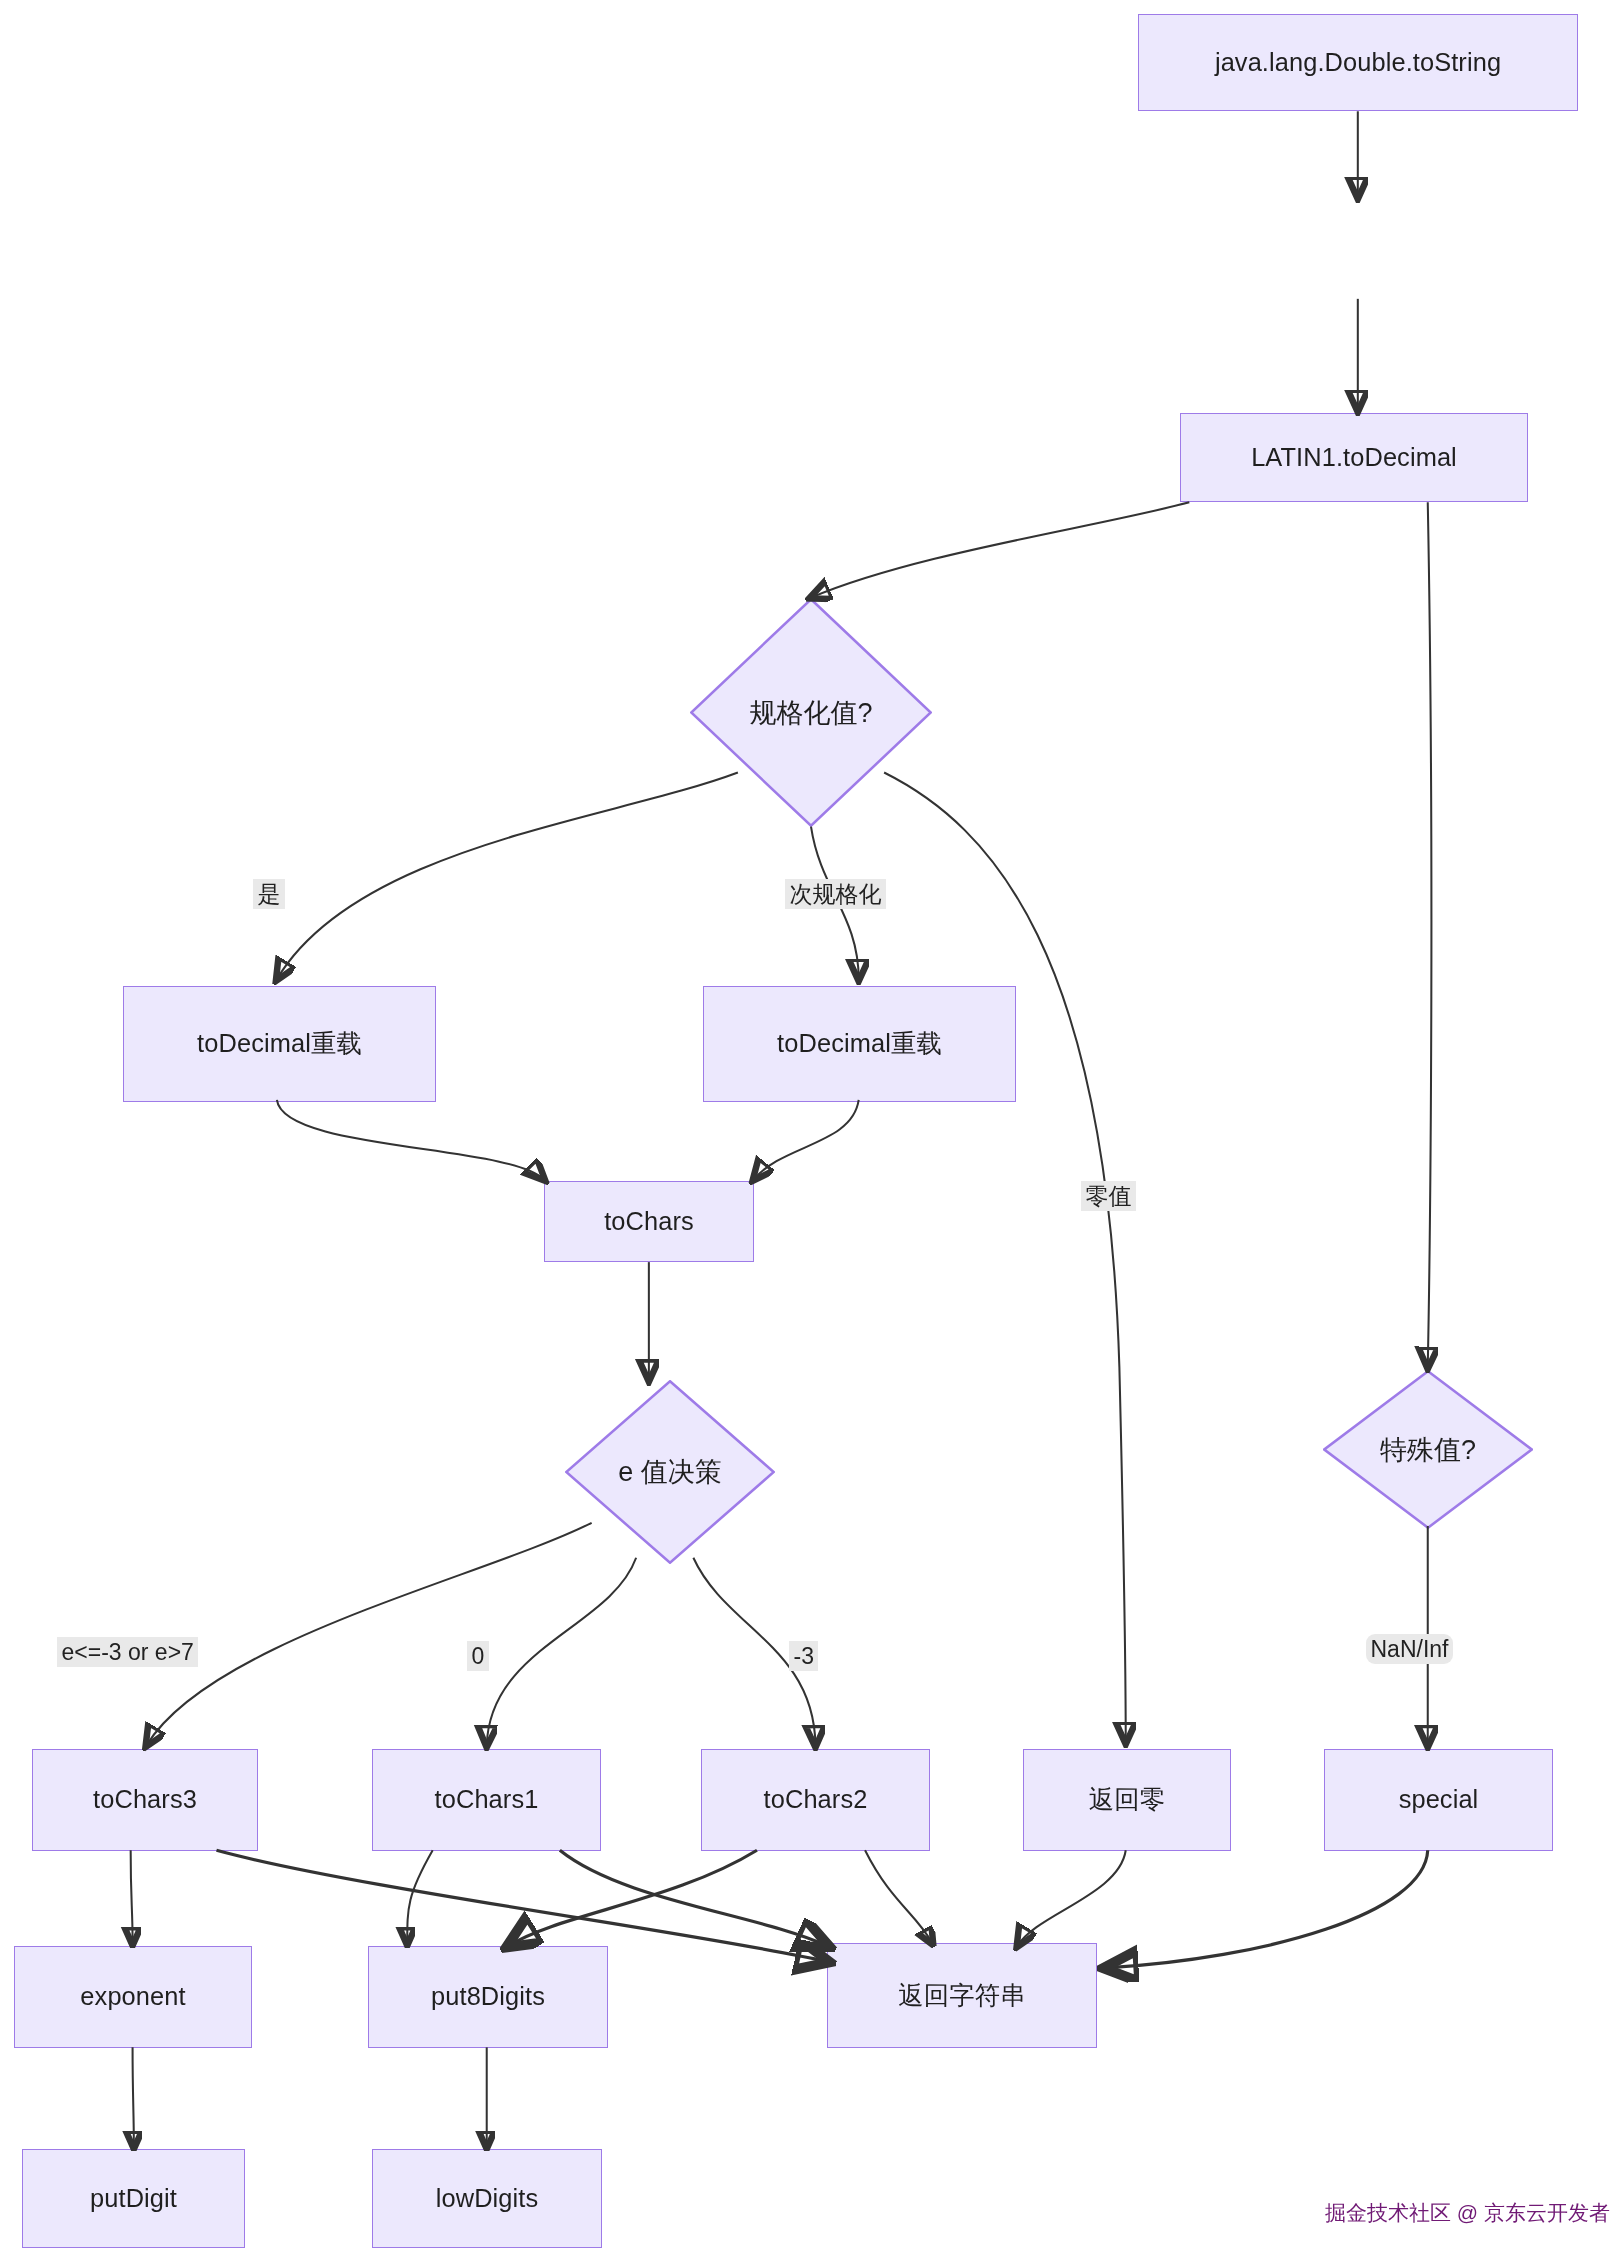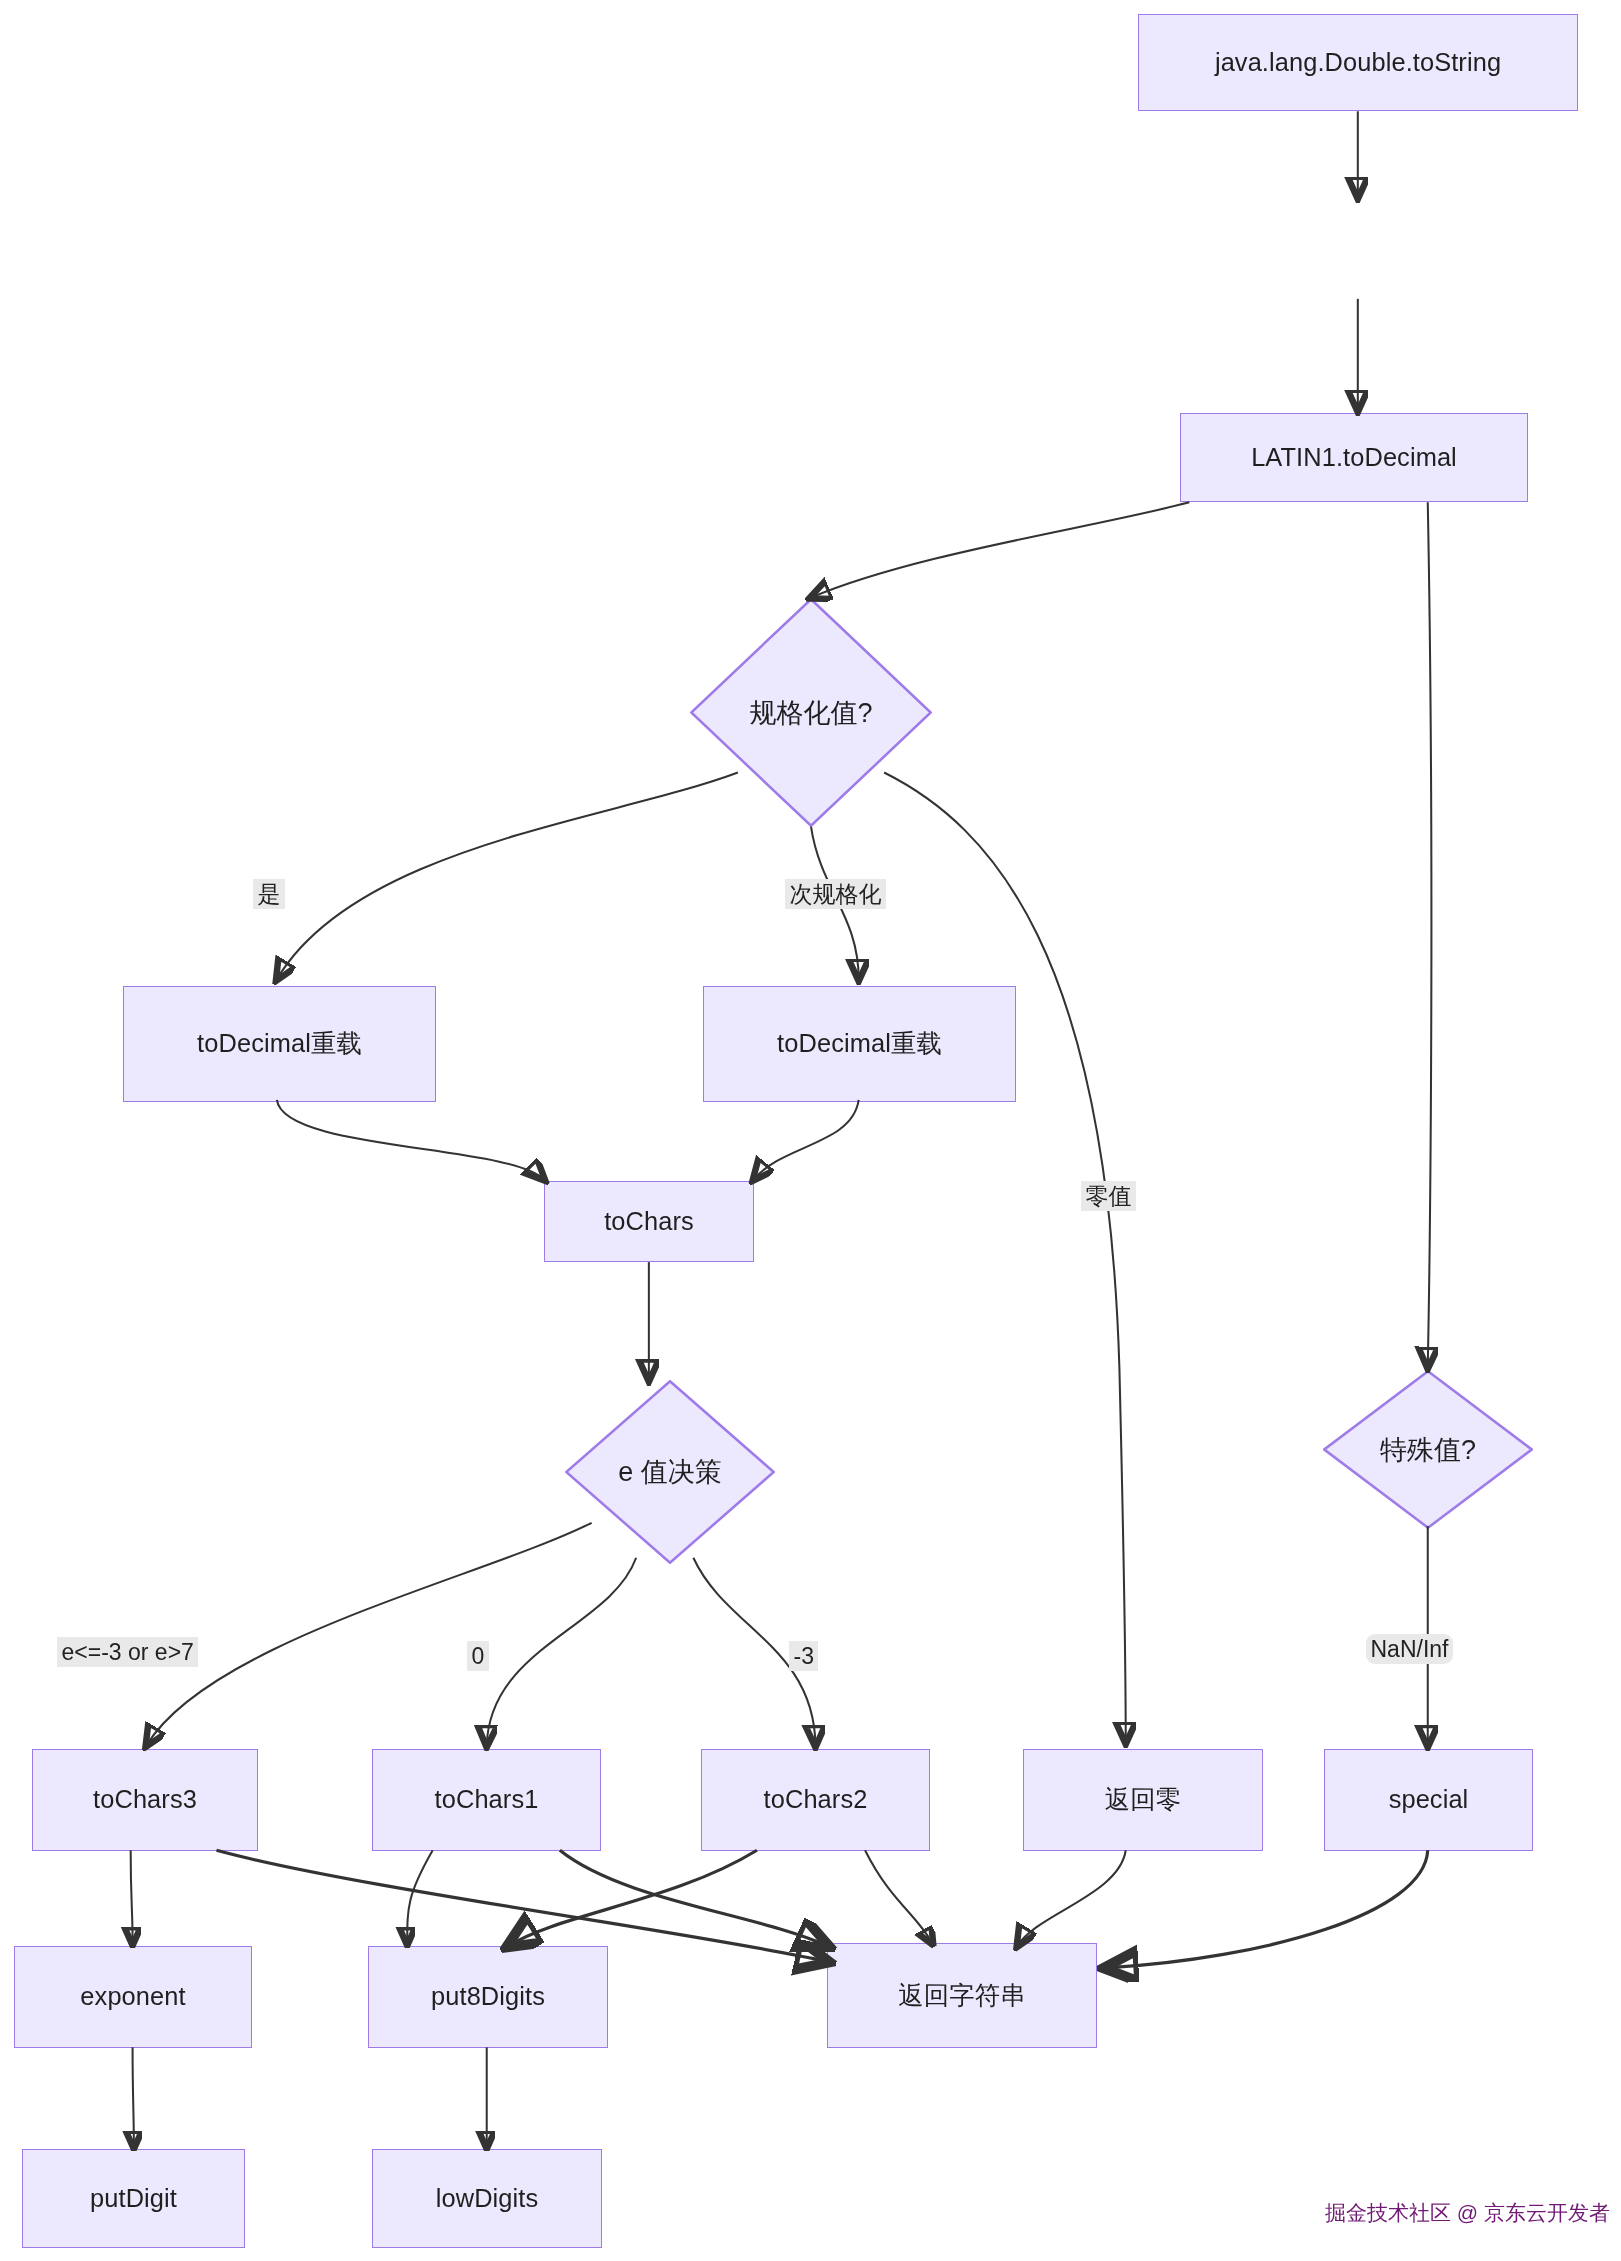--- a/index.html
+++ b/index.html
@@ -144,25 +144,25 @@
   </div>
 
   <div class="nodebox" style="left:372px;top:1749px;width:229px;height:102px;">
     <span>toChars1</span>
   </div>
 
   <div class="nodebox" style="left:701px;top:1749px;width:229px;height:102px;">
     <span>toChars2</span>
   </div>
 
-  <div class="nodebox" style="left:1023px;top:1749px;width:240px;height:102px;">
+  <div class="nodebox" style="left:1023px;top:1749px;width:208px;height:102px;">
     <span>返回零</span>
   </div>
 
-  <div class="nodebox" style="left:1324px;top:1749px;width:209px;height:102px;">
+  <div class="nodebox" style="left:1324px;top:1749px;width:229px;height:102px;">
     <span>special</span>
   </div>
 
   <div class="nodebox" style="left:14px;top:1946px;width:238px;height:102px;">
     <span>exponent</span>
   </div>
 
   <div class="nodebox" style="left:368px;top:1946px;width:240px;height:102px;">
     <span>put8Digits</span>
   </div>

